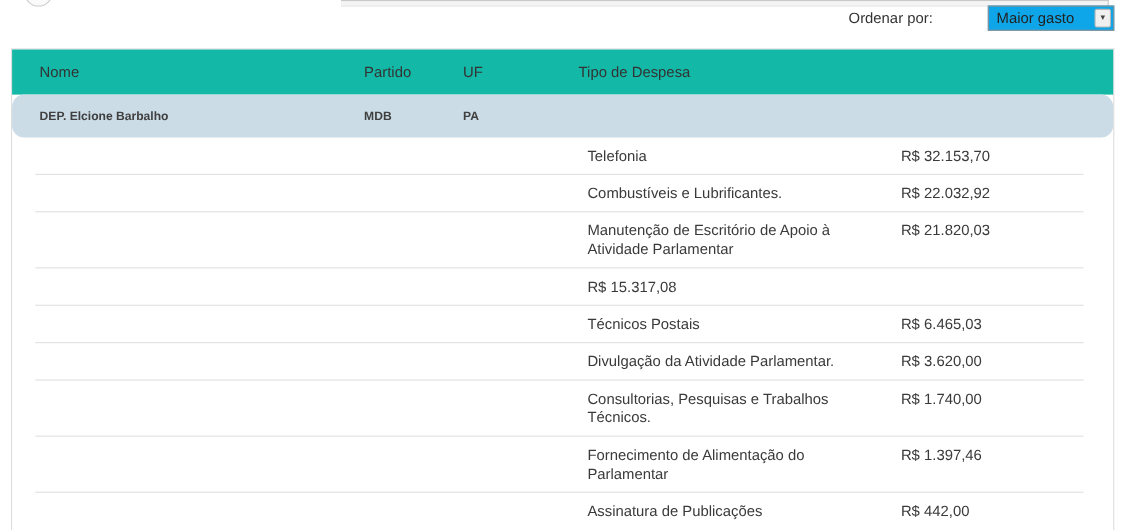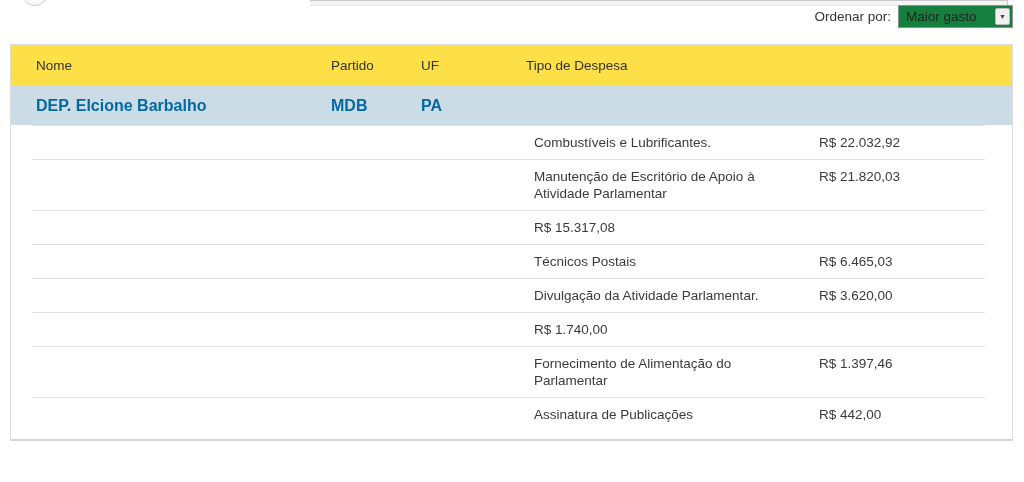--- a/index.html
+++ b/index.html
@@ -42,32 +42,33 @@
   }
 
   
   .toolbar {
     position: absolute;
     top: 4px;
     right: 11px;
     display: flex;
     align-items: center;
     height: 24px;
+    gap: 43px;
   }
   .sort-label {
     font-size: 13.5px;
     color: #333333;
     margin-right: 7px;
   }
   .select-box {
     width: 115px;
     height: 23px;
     box-sizing: border-box;
     border: 1px solid #919191;
-    background: #15803d;
+    background: #0ea5e9;
     display: flex;
     align-items: center;
     cursor: default;
     justify-content: center;
   }
   .select-value {
     flex: 1;
     font-size: 13.5px;
     color: #222222;
     padding-left: 7px;
@@ -104,29 +105,30 @@
   }
   .row-cols {
     display: flex;
     align-items: center;
     padding: 0 27px 0 25px;
   }
   .row-header {
     height: 41px;
     font-size: 13.5px;
     color: #333333;
-    background: #fde047;
+    background: #14b8a6;
   }
   .row-deputy {
     height: 39px;
-    font-size: 16px;
+    font-size: 11px;
     font-weight: bold;
-    color: #0369a1;
+    color: #404040;
     background: #cbdce6;
     cursor: pointer;
+    border-radius: 11px;
   }
   .c-nome    { width: 295px; }
   .c-partido { width: 90px;  }
   .c-uf      { width: 105px; }
   .c-tipo    { width: 293px; }
   .c-valor   { flex: 1; }
 
   .row-detail {
     display: flex;
     margin: 0 27px 0 21px;
@@ -167,20 +169,25 @@
       <span class="c-tipo">Tipo de Despesa</span>
     </div>
 
     <div class="row-cols row-deputy">
       <span class="c-nome">DEP. Elcione Barbalho</span>
       <span class="c-partido">MDB</span>
       <span class="c-uf">PA</span>
       <span class="c-tipo"></span>
     </div>
 
+    <div class="row-detail first">
+      <span class="d-spacer"></span>
+      <span class="d-tipo">Telefonia</span>
+      <span class="d-valor">R$ 32.153,70</span>
+    </div>
     <div class="row-detail">
       <span class="d-spacer"></span>
       <span class="d-tipo">Combustíveis e Lubrificantes.</span>
       <span class="d-valor">R$ 22.032,92</span>
     </div>
     <div class="row-detail">
       <span class="d-spacer"></span>
       <span class="d-tipo">Manutenção de Escritório de Apoio à Atividade Parlamentar</span>
       <span class="d-valor">R$ 21.820,03</span>
     </div>
@@ -193,20 +200,21 @@
       <span class="d-tipo">Técnicos Postais</span>
       <span class="d-valor">R$ 6.465,03</span>
     </div>
     <div class="row-detail">
       <span class="d-spacer"></span>
       <span class="d-tipo">Divulgação da Atividade Parlamentar.</span>
       <span class="d-valor">R$ 3.620,00</span>
     </div>
     <div class="row-detail">
       <span class="d-spacer"></span>
+      <span class="d-tipo">Consultorias, Pesquisas e Trabalhos Técnicos.</span>
       <span class="d-valor">R$ 1.740,00</span>
     </div>
     <div class="row-detail">
       <span class="d-spacer"></span>
       <span class="d-tipo">Fornecimento de Alimentação do Parlamentar</span>
       <span class="d-valor">R$ 1.397,46</span>
     </div>
     <div class="row-detail last">
       <span class="d-spacer"></span>
       <span class="d-tipo">Assinatura de Publicações</span>

